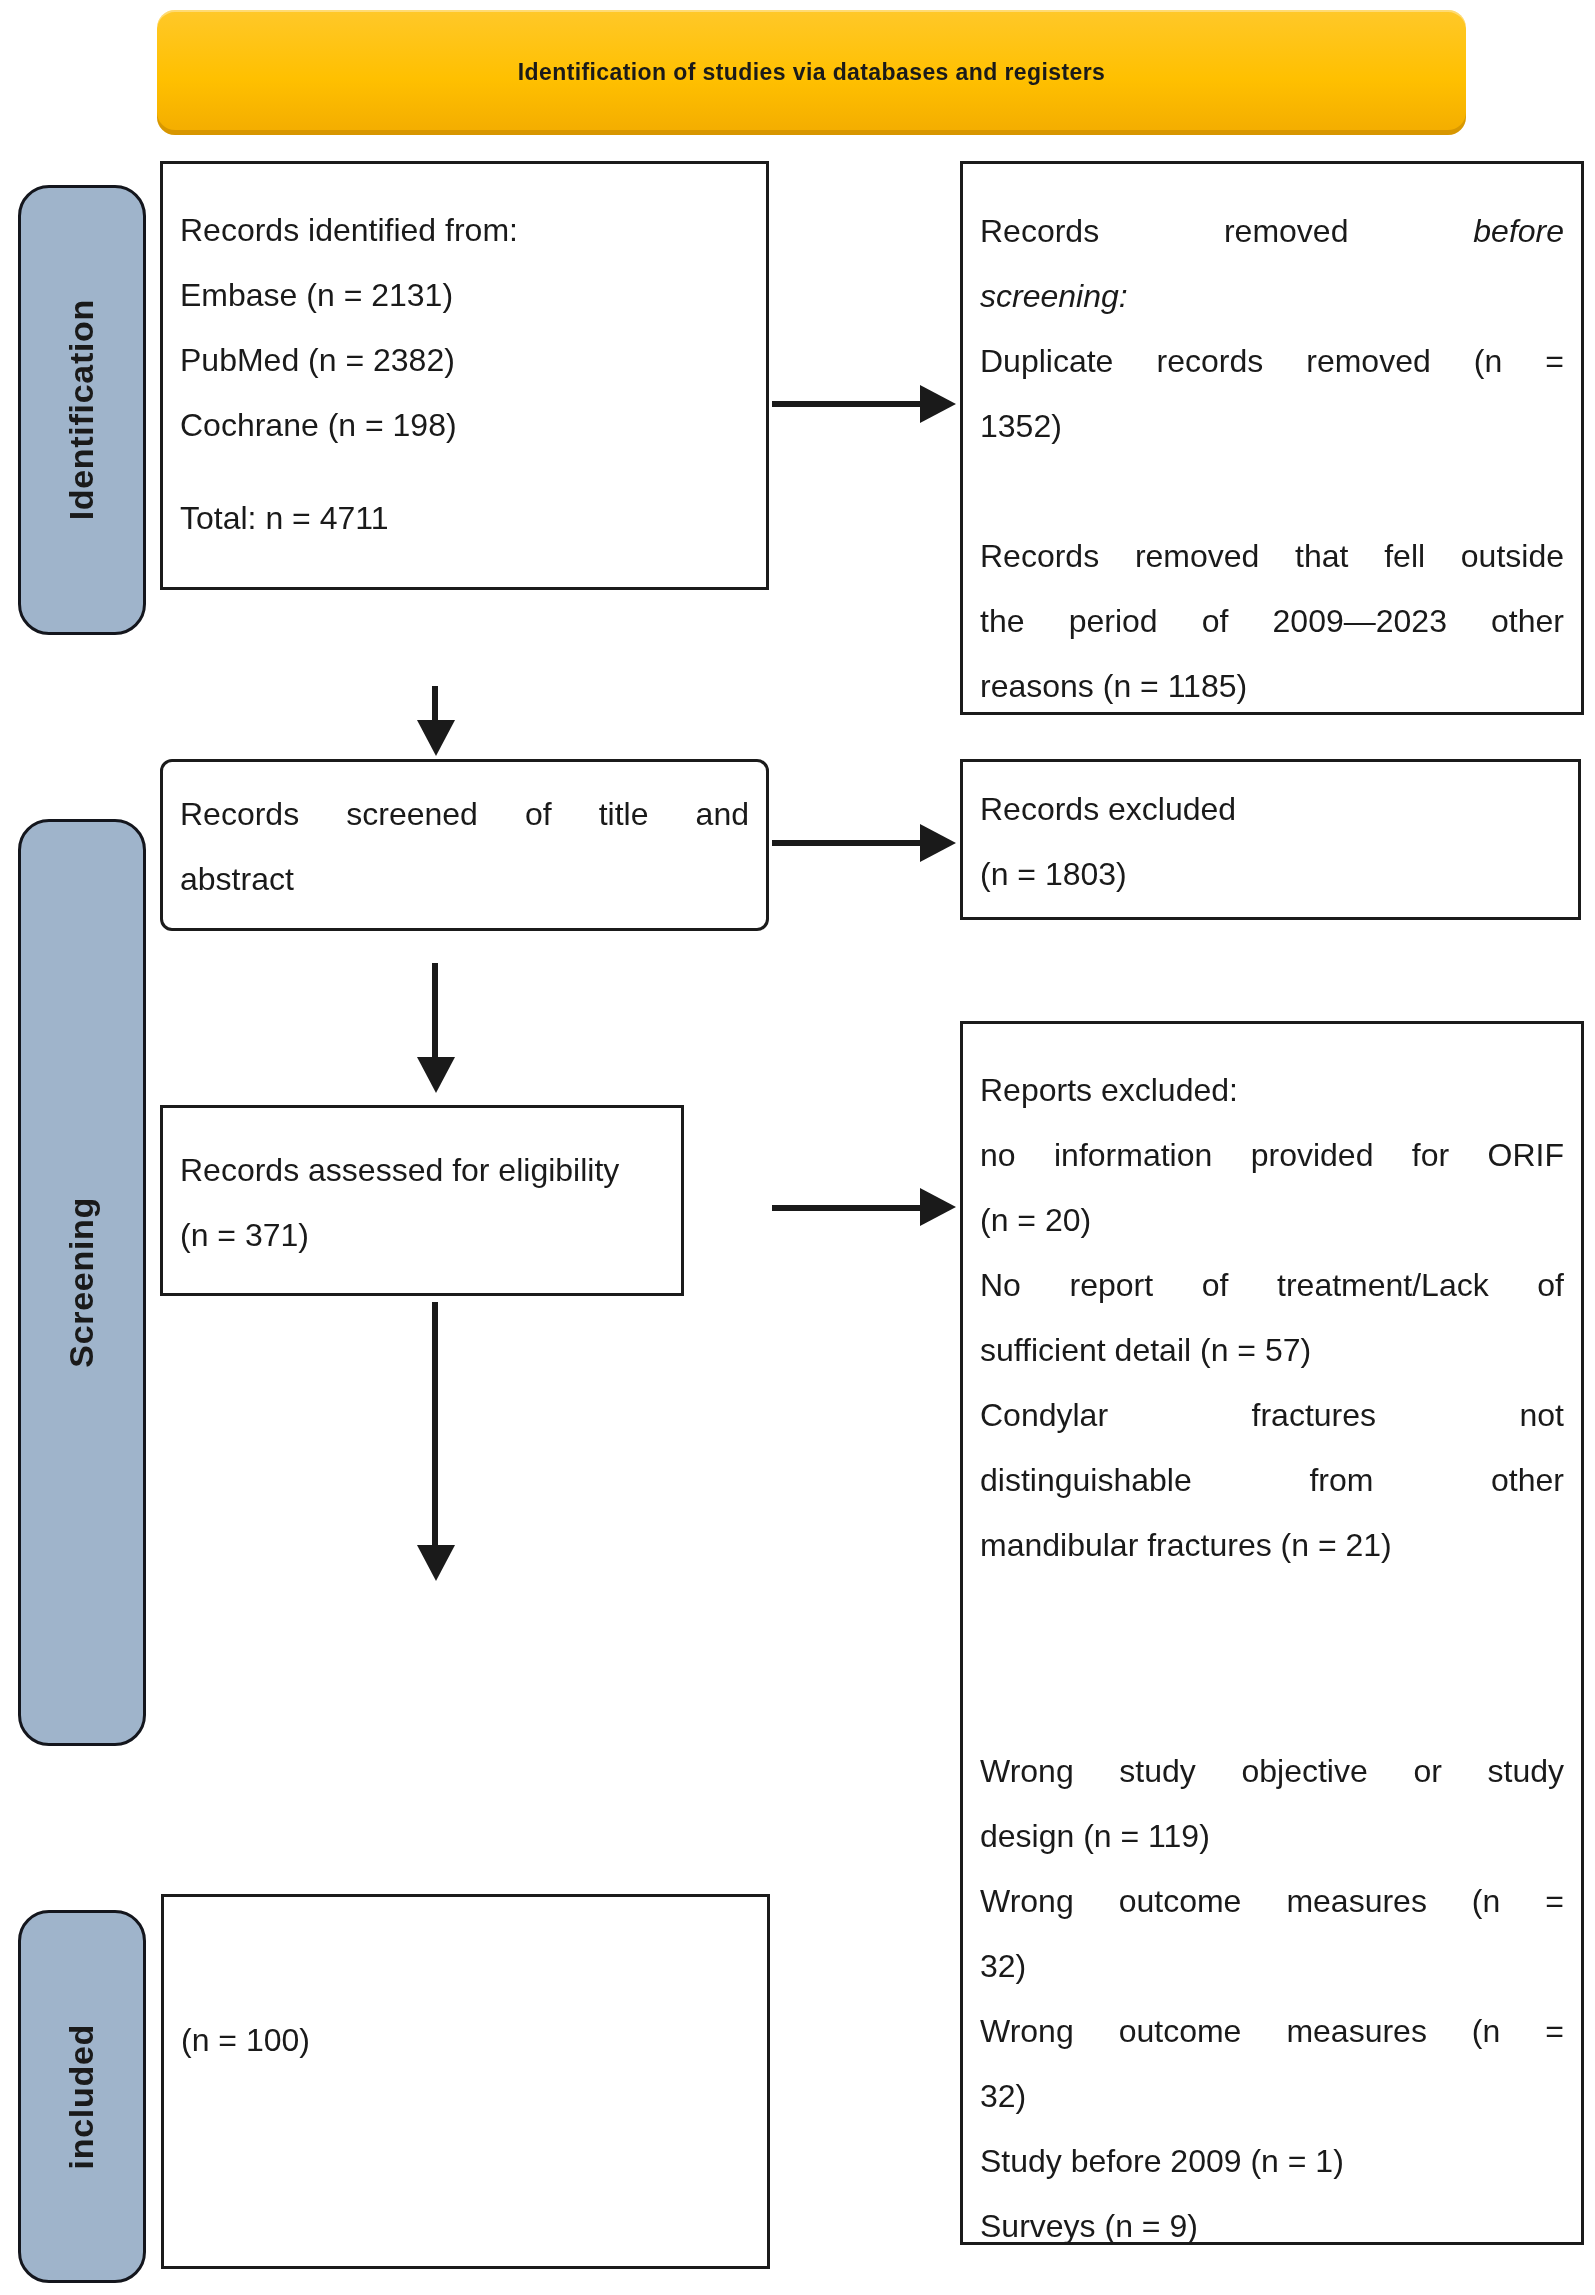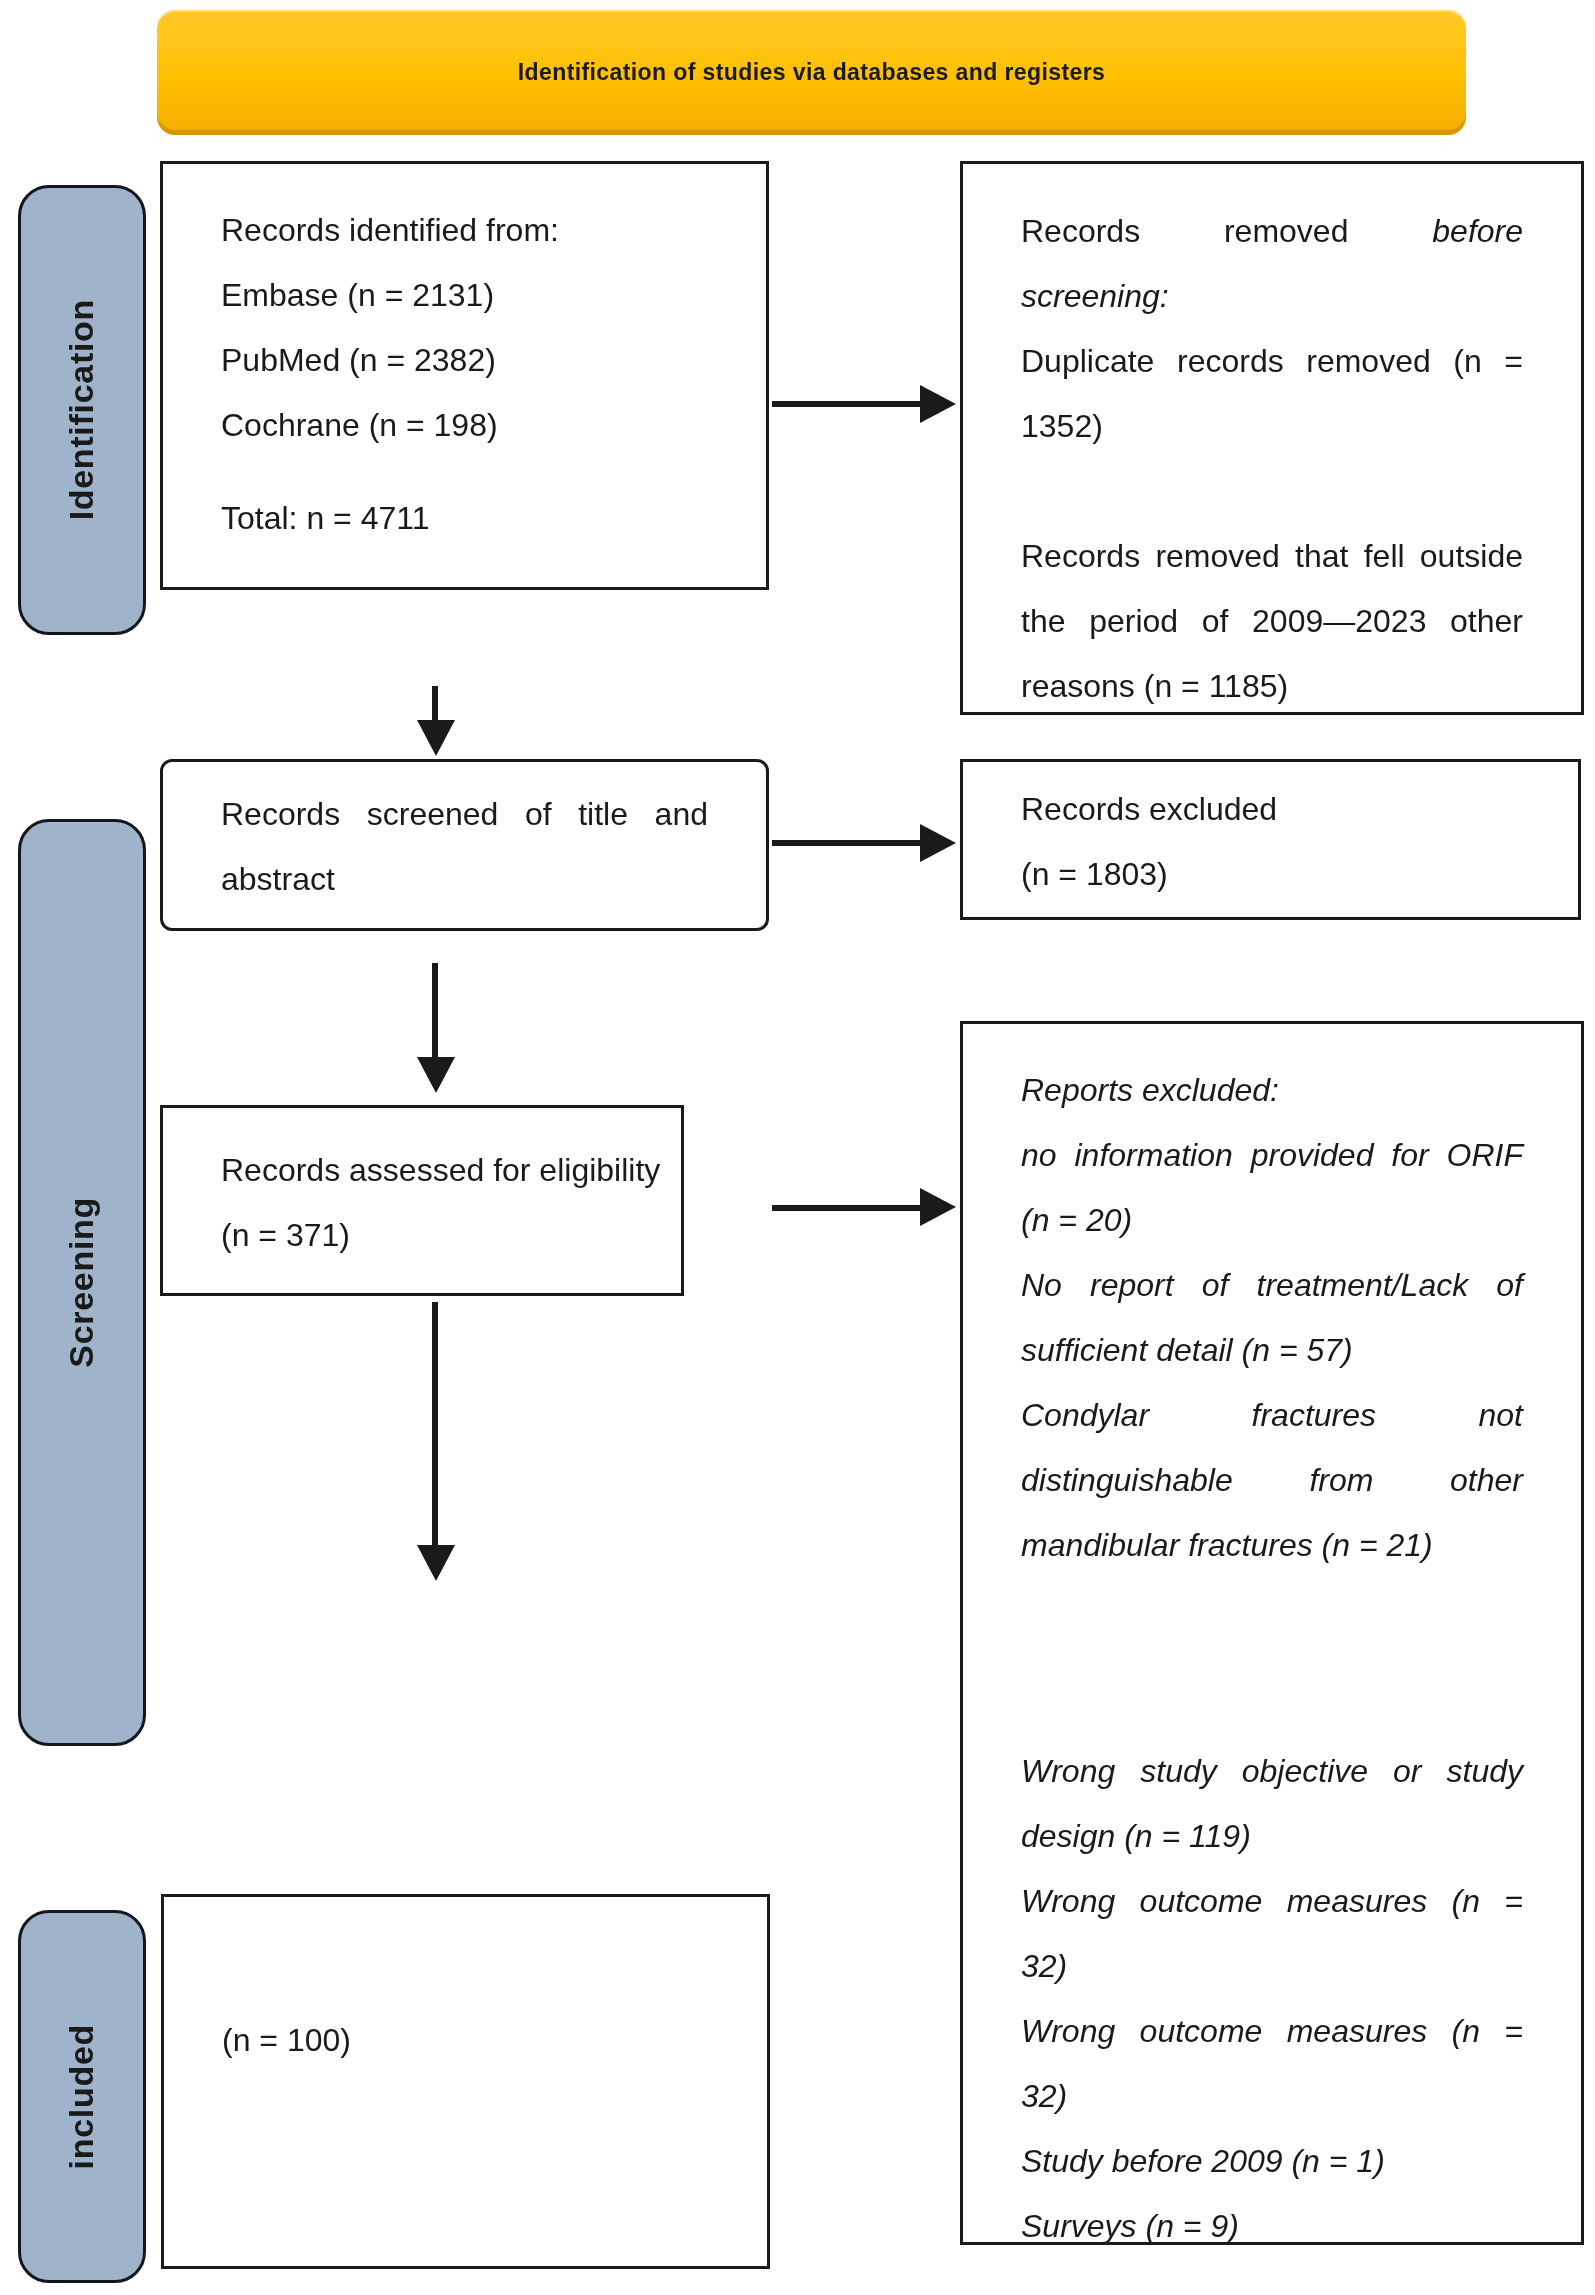--- a/index.html
+++ b/index.html
@@ -47,34 +47,34 @@
   .stage-screening{top:819px;height:927px;}
   .stage-included{top:1910px;height:373px;}
   
   .fbox{
     position:absolute;
     background:#ffffff;
     border:3.5px solid #1b1b1b;
     box-sizing:border-box;
     font-size:32px;
     line-height:65px;
-    padding:0 58px;
+    padding:0 17px;
   }
   .fbox .line{white-space:nowrap;}
   .fbox .jline{text-align:justify;text-align-last:justify;}
   .it{font-style:italic;}
   .sp-s{height:28px;}
   .sp-m{height:65px;}
   .sp-l{height:161px;}
   .box-identified{left:160px;top:161px;width:609px;height:429px;padding-top:34px;}
   .box-removed{left:960px;top:161px;width:624px;height:554px;padding-top:35px;}
   .box-screened{left:160px;top:759px;width:609px;height:172px;padding-top:19.6px;border-radius:12px;}
   .box-excluded{left:960px;top:759px;width:621px;height:161px;padding-top:15.4px;}
   .box-assessed{left:160px;top:1105px;width:524px;height:191px;padding-top:29.5px;}
-  .box-reports{left:960px;top:1021px;width:624px;height:1224px;padding-top:34px;font-style:italic;}
+  .box-reports{left:960px;top:1021px;width:624px;height:1224px;padding-top:34px;}
   .box-included{left:161px;top:1894px;width:609px;height:375px;padding-top:111px;}
   
   .hstem{position:absolute;height:6.3px;background:var(--line);}
   .hhead{position:absolute;width:0;height:0;
     border-left:36px solid var(--line);
     border-top:19px solid transparent;
     border-bottom:19px solid transparent;}
   .vstem{position:absolute;width:6.3px;background:var(--line);}
   .vhead{position:absolute;width:0;height:0;
     border-top:36px solid var(--line);

